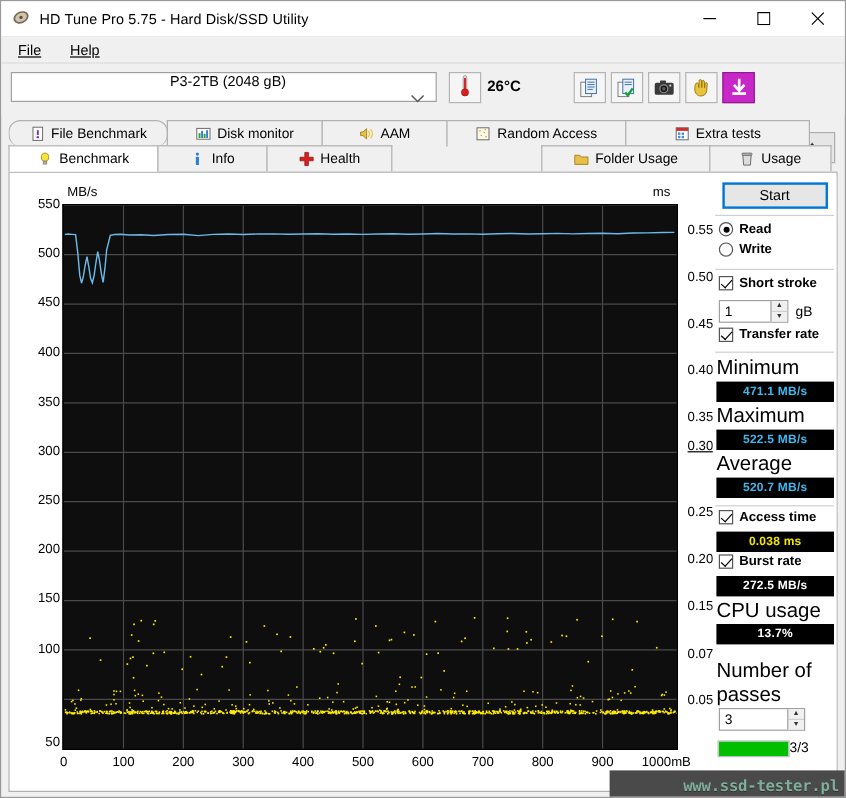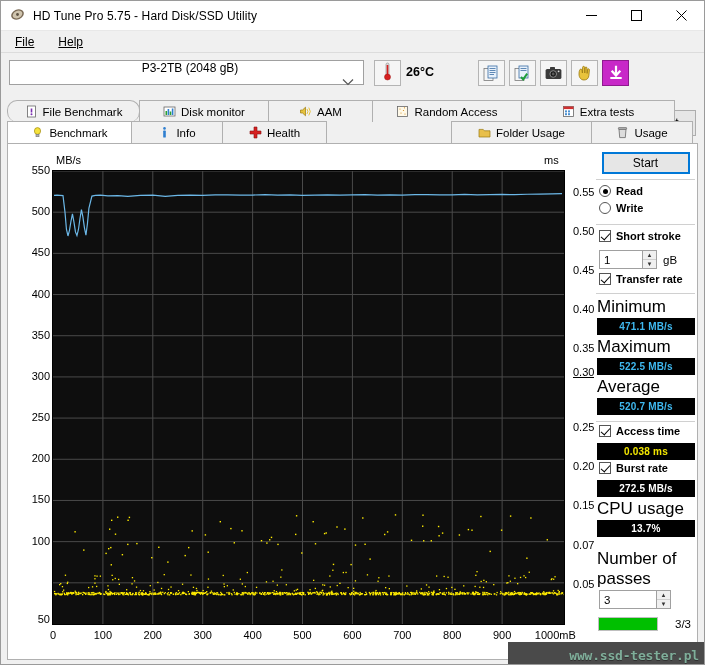--- a/index.html
+++ b/index.html
@@ -210,21 +210,21 @@
   }
   .value-box {
     margin: 1px 2px 0 3px; height: 17px; background: #000;
     display: flex; align-items: center; justify-content: center;
     font-size: 10px; font-weight: bold; letter-spacing: 0.2px;
   }
   .value-box.cyan { color: #3fb8ef; }
   .value-box.yellow { color: #f2e600; }
   .value-box.white { color: #ffffff; }
   .progress-row {
-    display: flex; align-items: center; gap: 17px; padding-left: 4px; margin-top: 8px;
+    display: flex; align-items: center; gap: 0; padding-left: 4px; margin-top: 8px;
   }
   .progbar {
     width: 60px; height: 14px; background: #e9e9e9; border: 1px solid #bfbfbf;
     position: relative; overflow: hidden;
   }
   .progfill { position: absolute; left: 0; top: 0; bottom: 0; background: #00bf00; }
   .progtext { font-size: 11.5px; color: #000; }
 
   
   .watermark {

